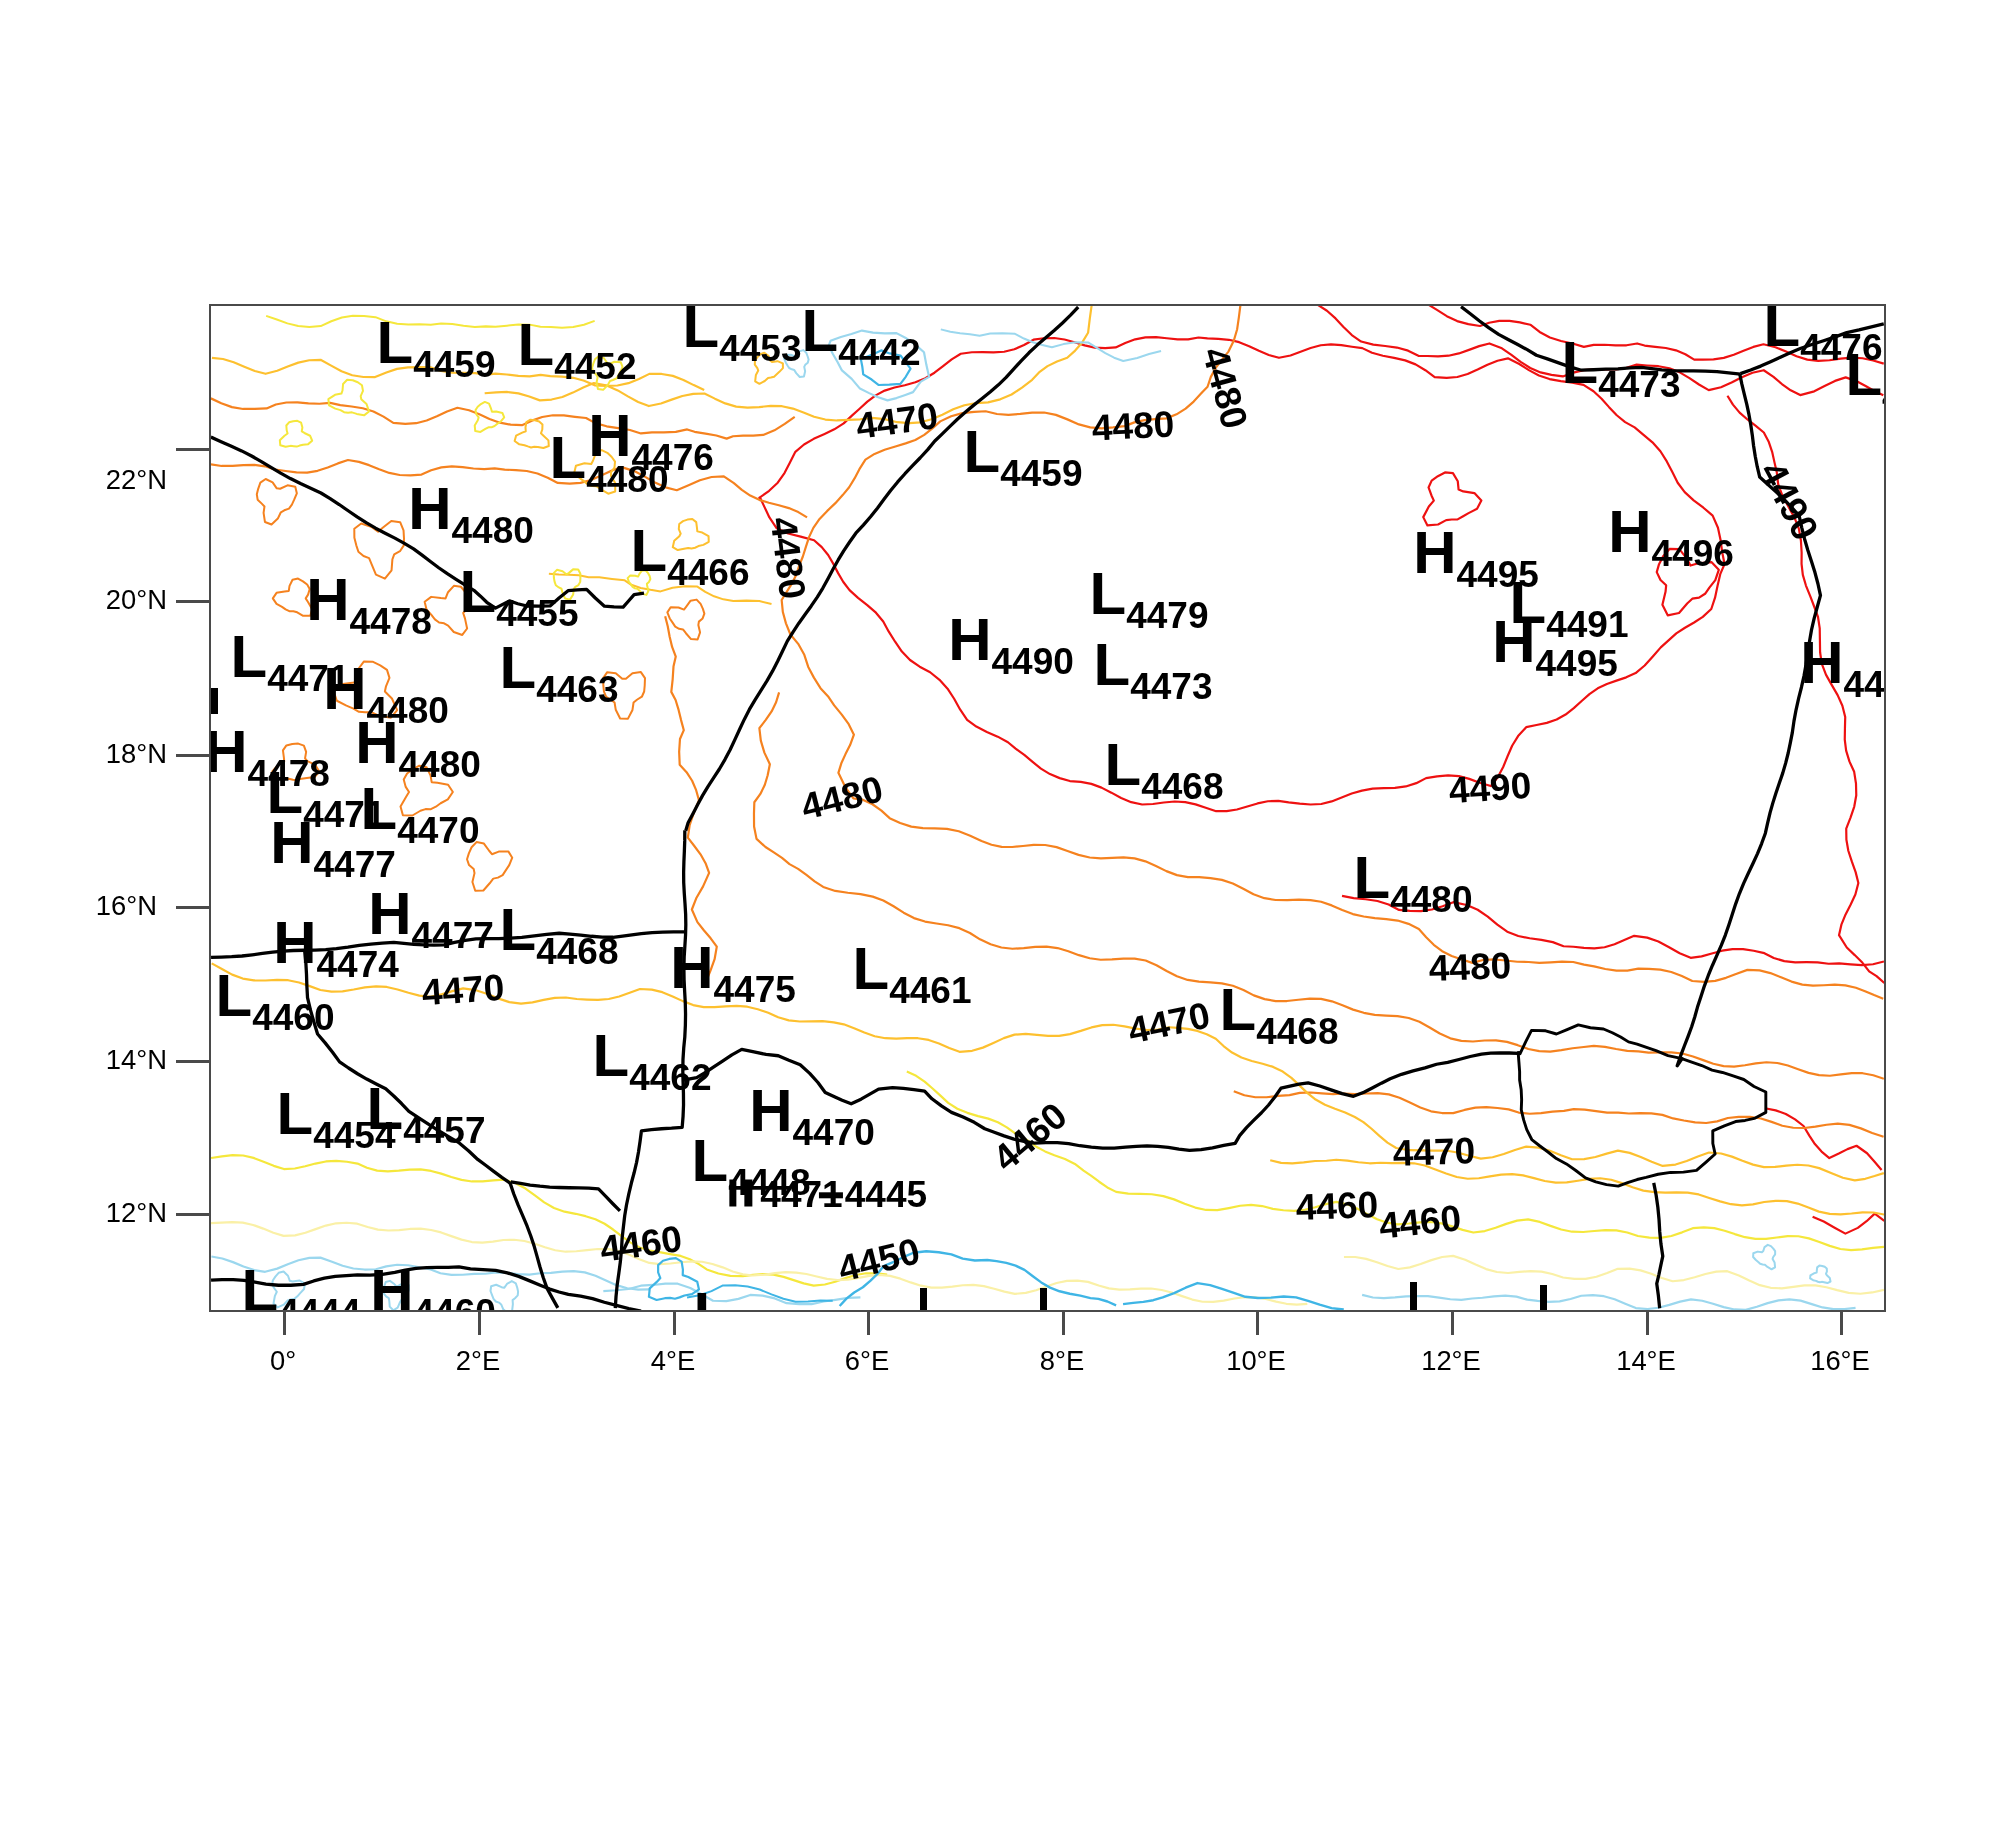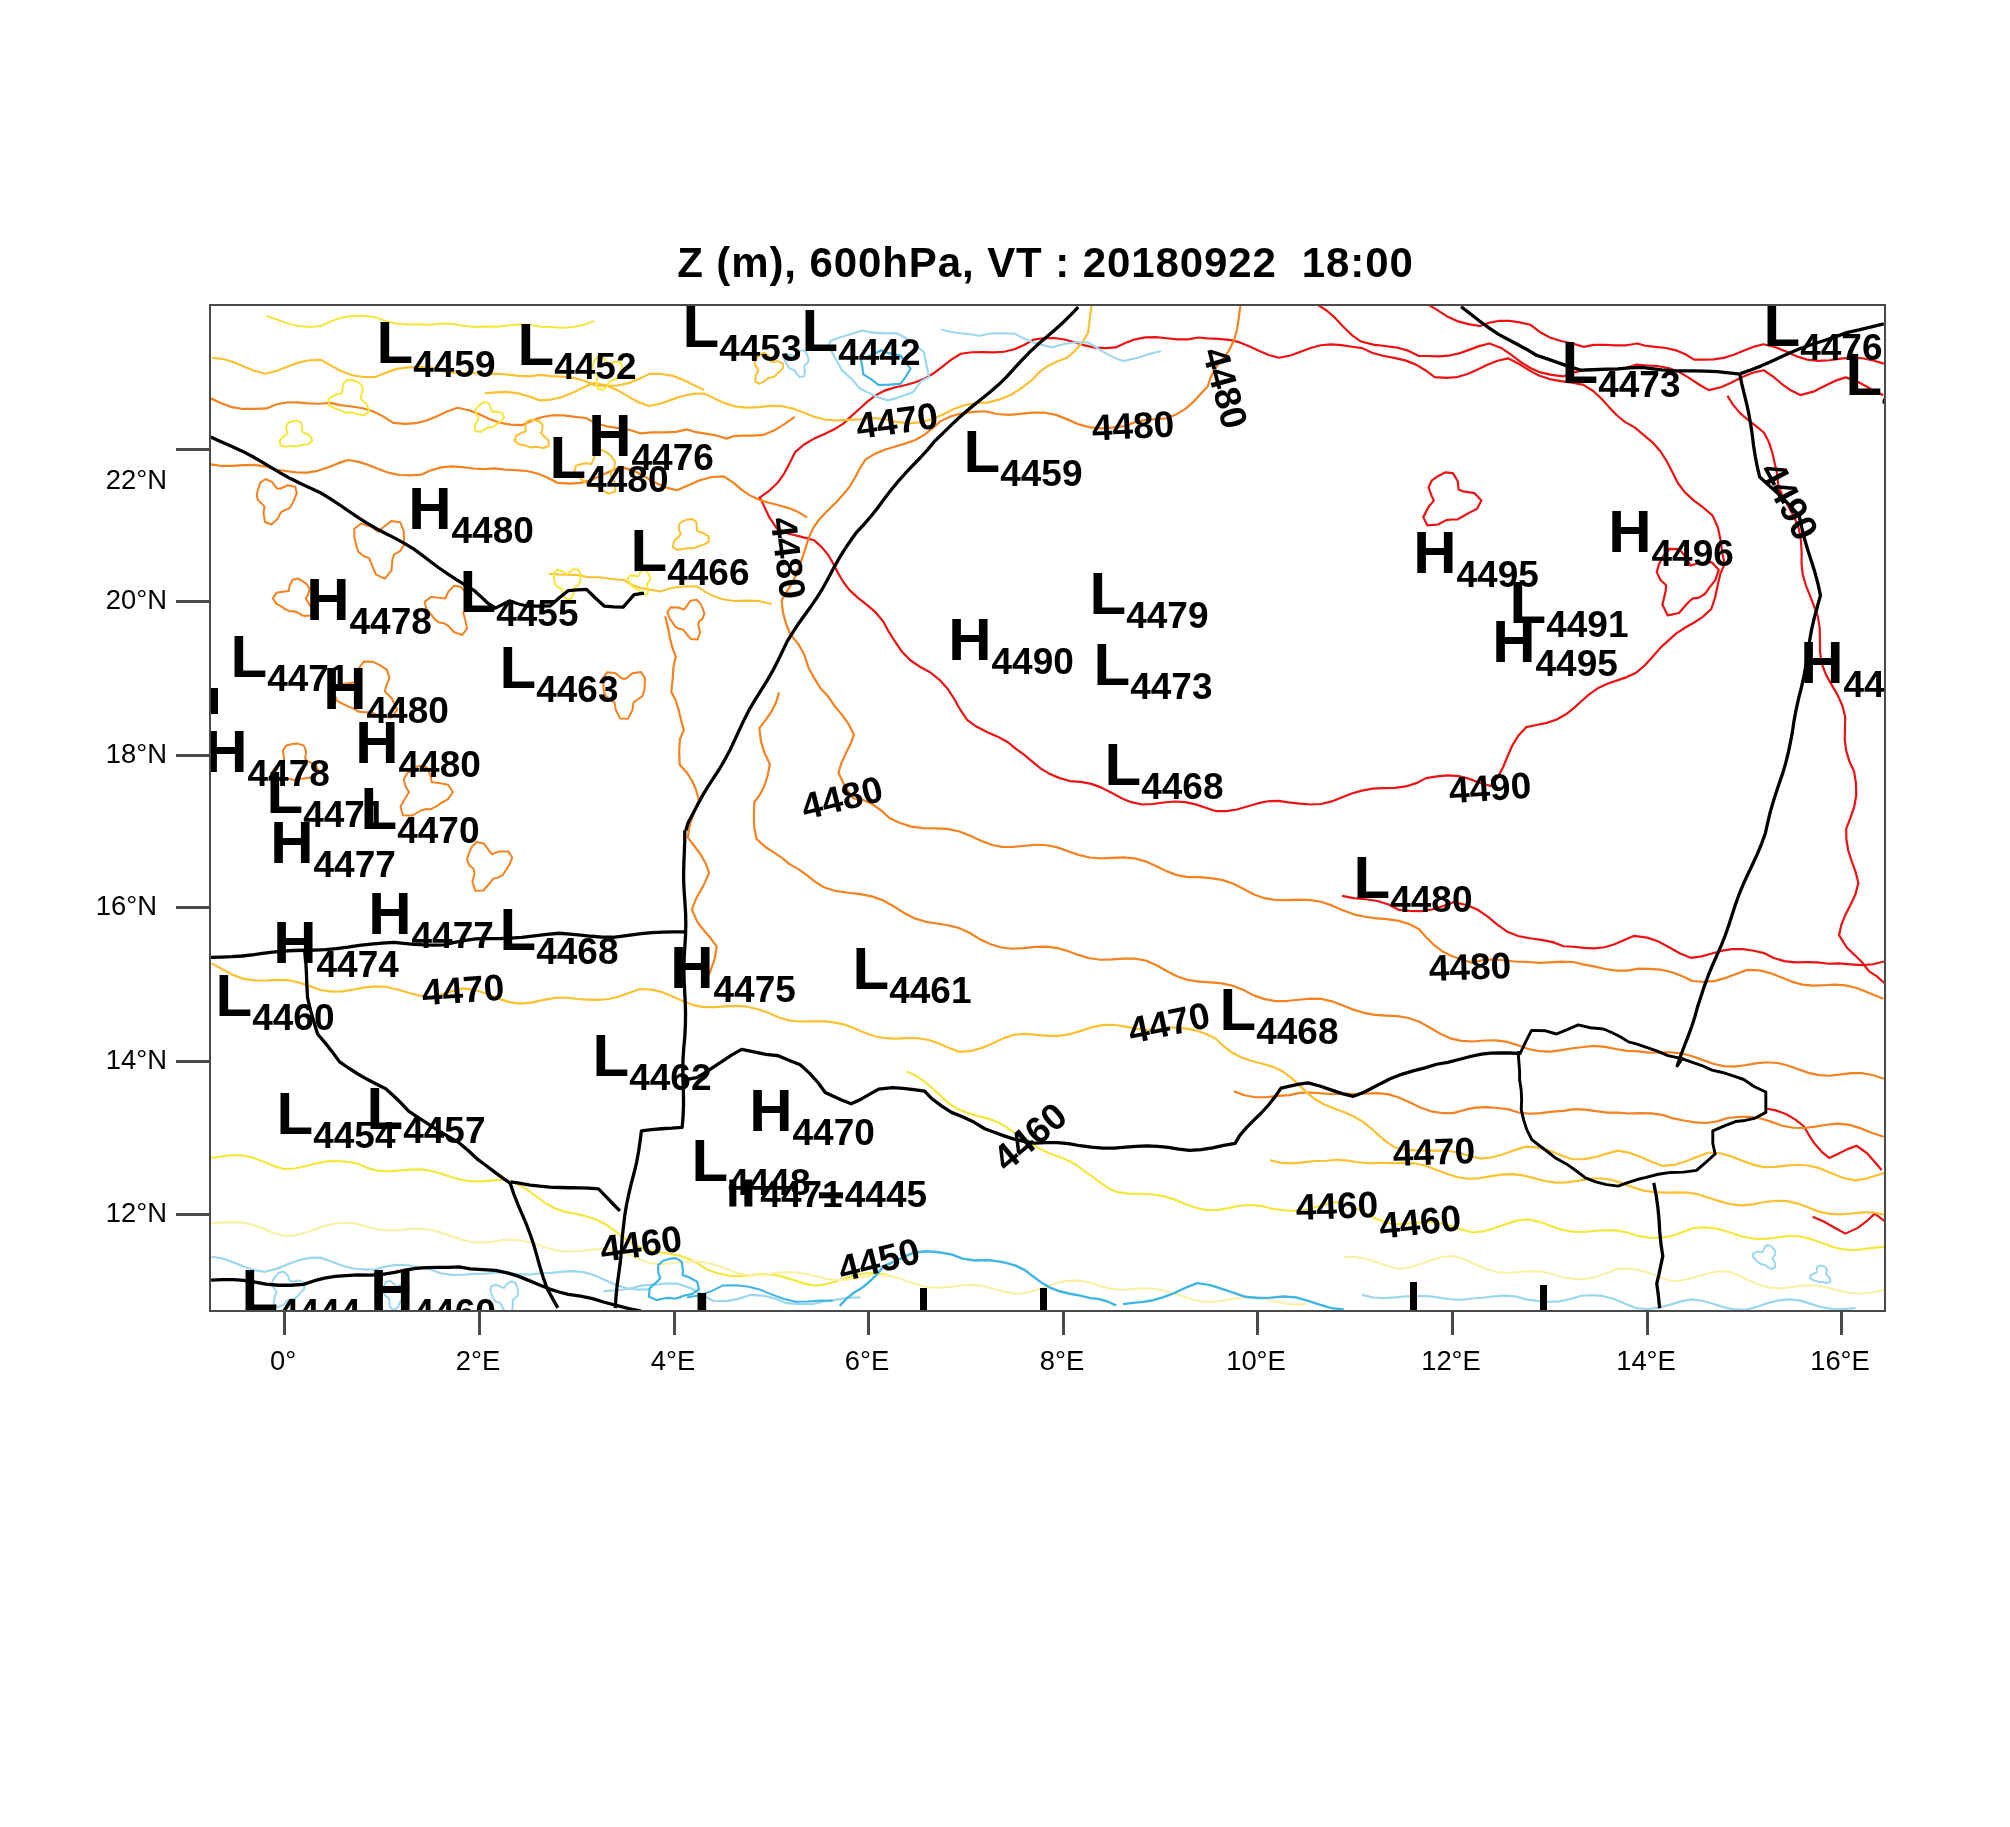--- a/index.html
+++ b/index.html
@@ -20,21 +20,20 @@
   .edge-mark{position:absolute;background:#000;}
   .lat-tick{position:absolute;height:2.7px;width:33px;background:#4a4a4a;}
   .lon-tick{position:absolute;width:2.7px;height:24px;background:#4a4a4a;}
   .lat-label{position:absolute;font-size:27.4px;color:#000;transform:translate(-100%,-50%);}
   .lon-label{position:absolute;font-size:27.4px;color:#000;transform:translate(-50%,0);}
 </style>
 </head>
 <body>
 
 <div id="page">
-  <div id="title">Z (m), 600hPa, VT : 20180922  18:00</div>
   <div id="map">
     <svg id="contour-svg" viewBox="0 0 1831 1099" xmlns="http://www.w3.org/2000/svg">
         <path d="M600.0,210.0L610.8,202.3L620.2,193.4L627.6,182.9L633.6,171.3L639.5,159.6L649.0,151.6L659.6,145.4L670.9,140.3L682.1,135.0L692.4,128.5L701.4,120.0L709.8,112.5L718.3,104.7L727.4,97.8L737.3,92.6L748.1,89.2L759.3,86.7L770.9,83.5L781.8,79.1L791.8,73.0L801.2,65.7L810.6,58.4L820.6,52.3L832.7,50.6L844.5,50.5L856.4,50.8L868.0,50.1L879.2,47.4L889.8,42.7L900.2,36.9L911.5,35.3L922.9,35.0L934.1,36.7L945.1,39.7L956.2,43.1L967.3,45.5L978.6,46.2L990.1,45.3L1000.6,40.6L1011.5,36.5L1022.7,34.3L1034.3,34.1L1046.1,35.3L1057.9,36.5L1069.5,36.5L1080.8,34.5L1090.6,35.5L1102.4,35.9L1114.1,37.0L1125.3,39.6L1136.2,44.0L1146.9,49.1L1157.7,53.7L1168.9,56.7L1181.5,54.2L1192.5,50.1L1203.5,46.0L1214.6,43.0L1225.8,42.0L1237.2,42.9L1248.7,44.6L1260.1,46.1L1270.7,51.2L1282.6,54.5L1294.9,56.8L1307.0,59.5L1318.4,63.9L1329.1,70.3L1339.3,77.9L1352.4,78.6L1364.1,77.7L1375.4,74.5L1386.3,69.6L1397.1,64.3L1408.1,59.9L1419.5,57.3L1431.9,63.5L1442.4,70.2L1453.4,76.0L1465.0,80.0L1477.4,82.3L1490.0,83.9L1502.2,86.4L1513.2,93.3L1522.0,101.5L1530.2,110.7L1538.6,119.6L1547.8,127.1L1558.2,132.9L1567.6,140.7L1577.7,149.2L1586.4,159.0L1593.4,170.1L1599.6,182.0L1605.3,193.5L1613.0,203.8L1622.8,212.7L1633.5,220.8L1643.6,229.4L1649.4,242.7L1652.2,255.8L1654.0,269.3L1656.6,282.5L1651.9,293.5L1648.9,306.4L1646.2,319.3L1642.1,331.7L1632.8,340.3L1623.3,346.4L1613.3,352.2L1603.8,358.4L1595.6,365.8L1586.8,373.7L1578.1,383.7L1569.2,393.5L1559.3,401.8L1549.0,406.5L1538.3,410.1L1527.8,413.8L1517.8,418.5L1508.7,424.8L1500.2,432.4L1491.6,440.2L1482.6,447.2L1472.8,452.7L1462.1,456.3L1450.8,458.7L1439.5,461.0L1430.6,470.8L1424.1,481.4L1419.1,492.9L1414.3,504.6L1408.5,515.6L1400.8,525.5L1388.5,521.8L1377.2,517.6L1365.8,514.6L1354.0,513.7L1342.0,514.8L1329.9,516.8L1319.2,522.3L1307.7,525.9L1295.8,527.4L1283.6,527.7L1271.4,528.3L1259.7,530.5L1248.5,533.7L1237.5,538.1L1226.5,542.3L1215.2,545.1L1203.5,545.7L1191.6,544.7L1179.5,543.3L1168.2,541.7L1156.7,542.1L1145.4,544.5L1134.2,547.9L1122.9,551.1L1111.6,553.0L1100.1,553.0L1088.7,549.2L1077.6,545.5L1066.3,543.0L1054.7,542.4L1042.8,543.5L1030.9,545.1L1019.1,545.7L1007.1,543.1L996.1,538.5L985.4,532.7L974.6,527.2L963.5,523.1L951.9,520.9L940.0,520.0L928.8,516.8L918.2,512.4L908.3,506.4L899.2,499.0L890.1,491.3L880.6,484.5L872.2,477.5L861.0,471.4L849.1,466.2L837.6,460.4L827.5,453.0L819.8,441.6L813.3,429.9L806.1,418.9L797.3,409.2L787.0,400.9L775.6,394.8L765.0,387.5L756.1,378.3L748.7,367.5L741.6,356.2L735.7,345.3L727.7,335.7L718.2,327.4L708.1,319.5L698.8,311.0L692.0,302.1L686.3,292.4L681.1,282.3L675.4,272.6L668.4,263.9L660.0,256.4L645.3,252.5L631.6,249.0L619.1,243.3L611.1,231.5L605.9,220.4L600.7,209.4Z" fill="none" stroke="#ee1111" stroke-width="2.4" stroke-linejoin="round"></path>
         <path d="M1390.4,213.0L1385.7,222.0L1376.4,226.7L1370.0,230.4L1364.4,233.6L1358.0,233.7L1351.9,234.4L1343.0,239.2L1331.4,240.2L1326.8,231.1L1332.9,219.5L1338.4,213.0L1335.8,207.4L1332.6,198.6L1336.0,191.1L1342.8,186.3L1350.6,182.2L1359.3,183.0L1364.6,191.9L1365.5,200.9L1370.6,203.0L1382.8,204.8L1390.4,213.0Z" fill="none" stroke="#ee1111" stroke-width="2.4" stroke-linejoin="round"></path>
         <path d="M1646.5,300.0L1640.0,308.2L1635.3,315.0L1628.7,319.3L1621.3,320.4L1615.7,325.6L1606.8,336.0L1594.4,338.6L1588.6,327.0L1592.0,312.9L1592.7,305.7L1586.5,300.0L1582.4,291.3L1584.9,282.6L1589.4,273.9L1596.4,265.9L1607.1,266.2L1615.4,276.6L1619.3,284.1L1627.9,281.6L1642.5,280.4L1650.3,288.8L1646.5,300.0Z" fill="none" stroke="#ee1111" stroke-width="2.4" stroke-linejoin="round"></path>
         <path d="M1211.0,-1.5L1221.4,5.2L1230.8,13.6L1239.5,22.9L1248.6,31.8L1258.8,38.9L1272.1,42.3L1285.1,43.8L1298.0,45.5L1310.2,48.9L1321.5,54.5L1331.2,54.7L1343.0,55.2L1354.5,54.4L1365.8,51.9L1376.9,48.0L1388.0,43.9L1399.2,41.0L1412.9,46.3L1423.3,53.4L1433.4,61.1L1443.9,67.9L1455.2,72.7L1467.2,75.4L1479.6,77.1L1491.2,72.9L1502.5,70.2L1514.2,69.3L1526.0,69.4L1537.7,69.3L1549.2,67.7L1560.4,64.2L1571.7,65.1L1584.3,65.9L1596.3,68.1L1607.6,72.6L1618.2,78.9L1628.6,85.9L1639.3,92.1L1652.7,88.9L1664.3,83.7L1675.6,77.9L1687.2,73.1L1699.5,70.3L1710.2,77.6L1719.4,85.4L1729.0,92.3L1739.4,97.5L1754.8,93.4L1766.1,87.5L1777.5,82.0L1789.2,78.1L1801.3,82.4L1811.0,87.6L1820.6,93.1L1830.4,97.7" fill="none" stroke="#ee1111" stroke-width="2.4" stroke-linejoin="round"></path>
         <path d="M1331.0,-2.4L1341.8,4.3L1352.6,11.1L1363.9,16.5L1376.1,19.9L1388.9,21.9L1398.9,18.3L1410.0,16.3L1421.2,16.3L1432.6,18.0L1444.0,20.5L1454.2,28.4L1465.4,34.4L1477.6,38.3L1490.2,41.1L1502.6,44.7L1513.4,42.6L1525.3,42.4L1537.3,43.0L1549.3,43.0L1560.9,41.0L1569.1,43.3L1580.7,44.7L1592.3,46.0L1603.4,48.5L1613.7,52.8L1623.4,58.7L1632.9,58.7L1644.5,58.5L1655.8,56.8L1666.7,53.4L1677.4,49.0L1688.1,44.8L1699.2,41.9L1712.4,45.1L1723.9,49.9L1735.4,55.0L1747.2,58.7L1759.2,60.1L1771.5,59.4L1783.8,57.6L1795.8,56.5L1807.6,57.2L1819.3,59.7L1830.9,63.1" fill="none" stroke="#ee1111" stroke-width="2.4" stroke-linejoin="round"></path>
         <path d="M1659.8,98.2L1665.8,108.0L1673.1,116.7L1681.7,124.2L1690.8,131.2L1699.6,138.5L1705.1,148.9L1708.7,159.6L1711.2,170.9L1713.8,182.1L1715.3,194.9L1720.0,207.8L1726.9,220.3L1733.3,231.9L1738.0,244.0L1740.2,256.7L1741.0,269.8L1740.9,282.2L1742.3,294.3L1745.7,306.0L1750.4,317.6L1754.8,329.2L1758.9,340.4L1760.8,352.9L1761.0,365.9L1761.2,379.0L1763.0,391.5L1767.6,403.5L1773.9,414.7L1780.4,425.9L1785.6,437.5L1788.7,449.8L1788.4,462.3L1788.2,474.6L1789.7,486.7L1793.3,498.5L1798.5,509.9L1800.5,522.9L1800.8,535.6L1798.6,547.9L1794.5,560.0L1789.8,572.0L1790.0,584.3L1792.1,596.3L1795.9,608.0L1800.1,619.7L1803.1,631.5L1799.8,644.1L1794.7,655.1L1789.1,666.0L1784.5,677.2L1781.9,688.7L1790.4,702.2L1799.1,710.5L1807.6,719.0L1814.9,728.3L1823.0,733.6L1831.5,741.1" fill="none" stroke="#ee1111" stroke-width="2.4" stroke-linejoin="round"></path>
         <path d="M1237.9,645.7L1250.6,648.1L1263.8,649.4L1276.7,651.3L1288.9,655.2L1300.3,661.1L1312.1,662.1L1324.3,662.3L1336.2,660.6L1348.0,657.0L1359.7,652.6L1374.4,655.7L1386.4,660.9L1397.4,668.4L1407.9,677.1L1418.7,684.9L1430.8,689.6L1443.3,692.1L1456.1,693.8L1468.6,696.3L1480.4,700.8L1491.2,701.4L1502.7,702.6L1514.1,703.1L1525.3,701.9L1536.2,698.6L1546.9,694.1L1557.7,689.4L1571.9,691.4L1584.2,695.7L1595.9,701.9L1607.5,708.5L1619.5,713.5L1631.5,711.9L1642.7,708.8L1654.0,705.7L1665.4,703.9L1676.9,703.9L1688.5,705.8L1700.2,708.4L1710.5,713.7L1722.0,717.1L1734.0,718.4L1746.3,718.3L1758.5,718.4L1770.5,720.0L1782.1,719.6L1794.5,720.6L1806.9,721.4L1819.1,720.5L1831.1,717.5" fill="none" stroke="#ee1111" stroke-width="2.4" stroke-linejoin="round"></path>
         <path d="M1700.9,878.2L1712.6,880.5L1723.7,884.4L1733.8,890.3L1743.1,897.6L1749.4,908.1L1755.5,917.4L1762.8,925.6L1771.3,932.7L1781.7,927.8L1791.2,922.9L1801.1,919.2L1812.6,927.4L1820.6,936.5L1828.5,945.7" fill="none" stroke="#ee1111" stroke-width="2.4" stroke-linejoin="round"></path>

